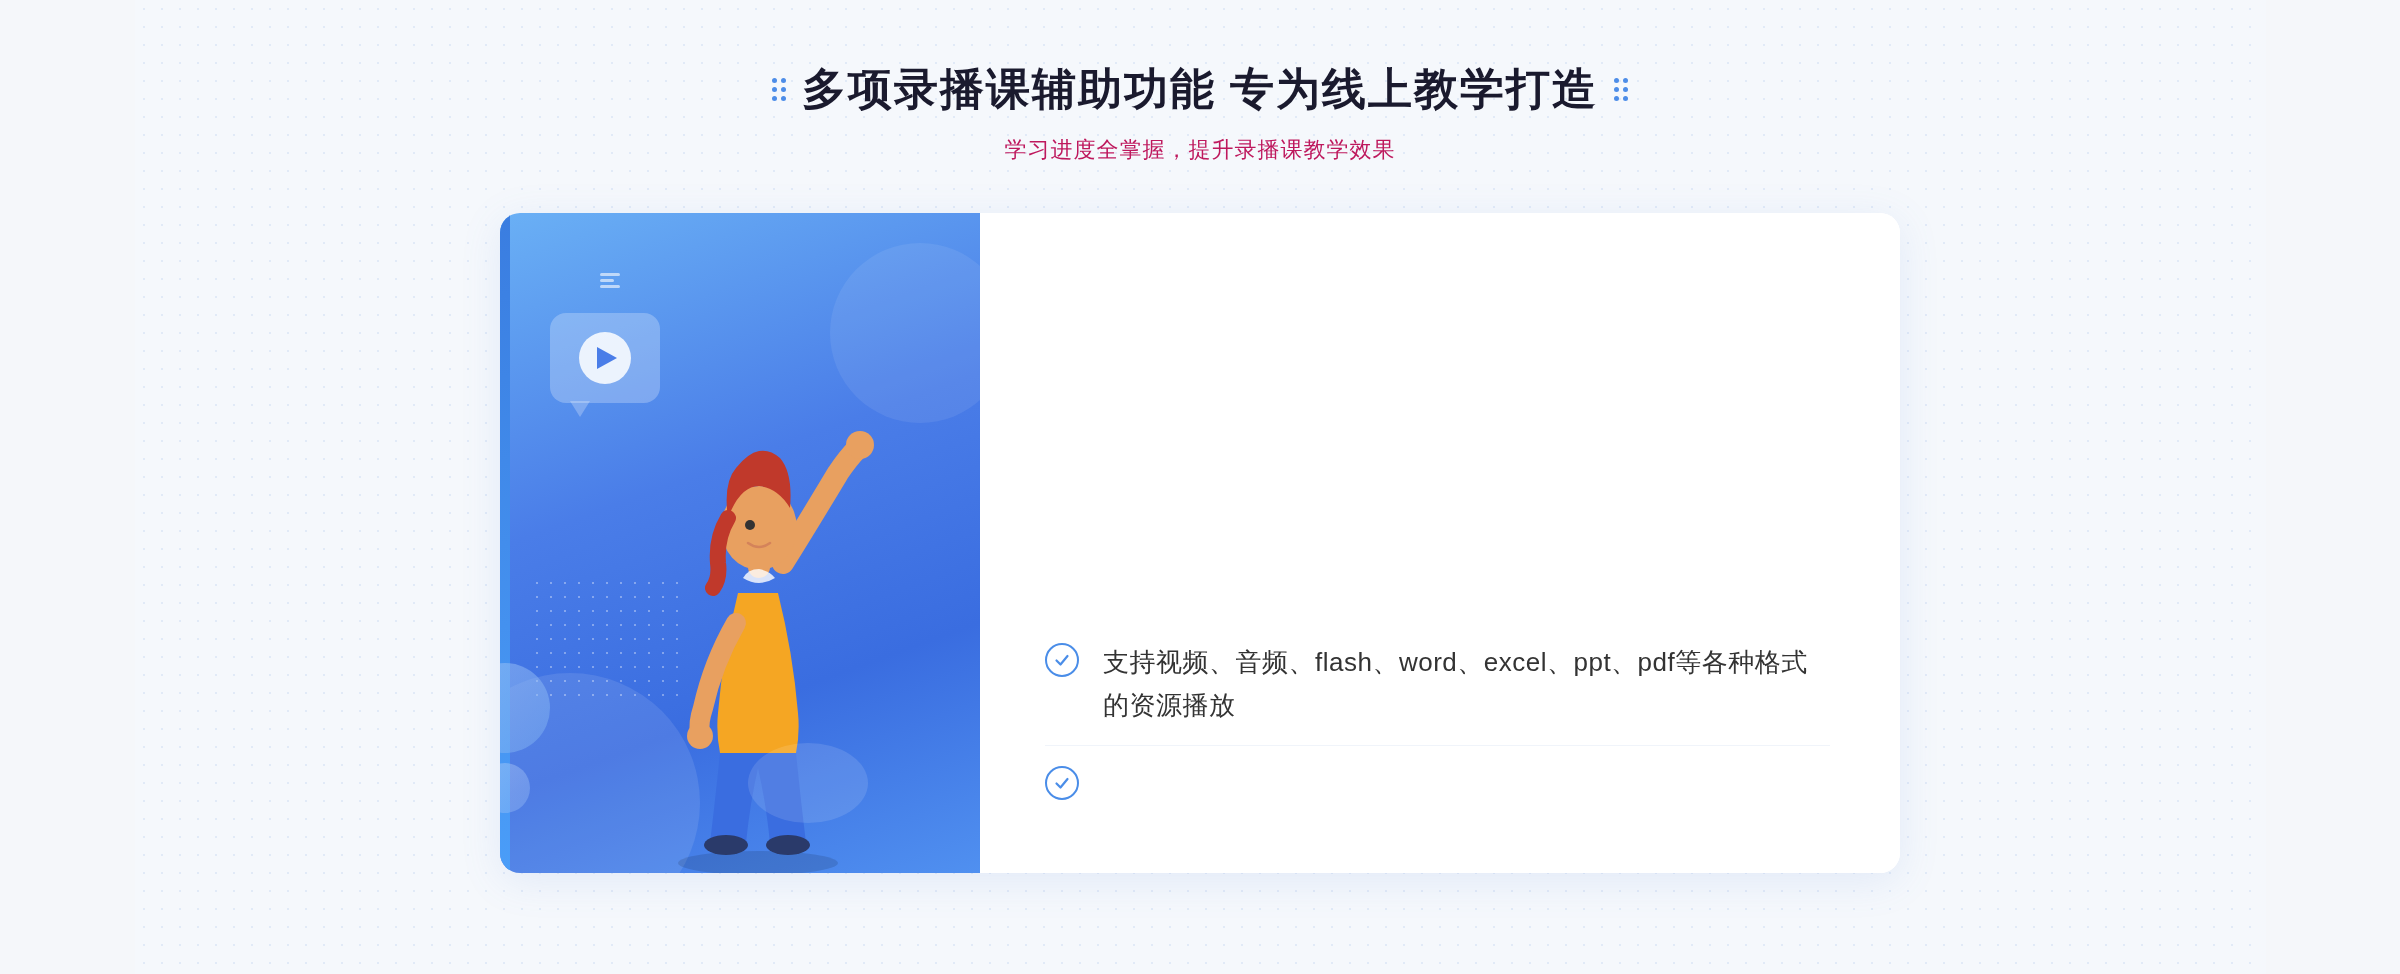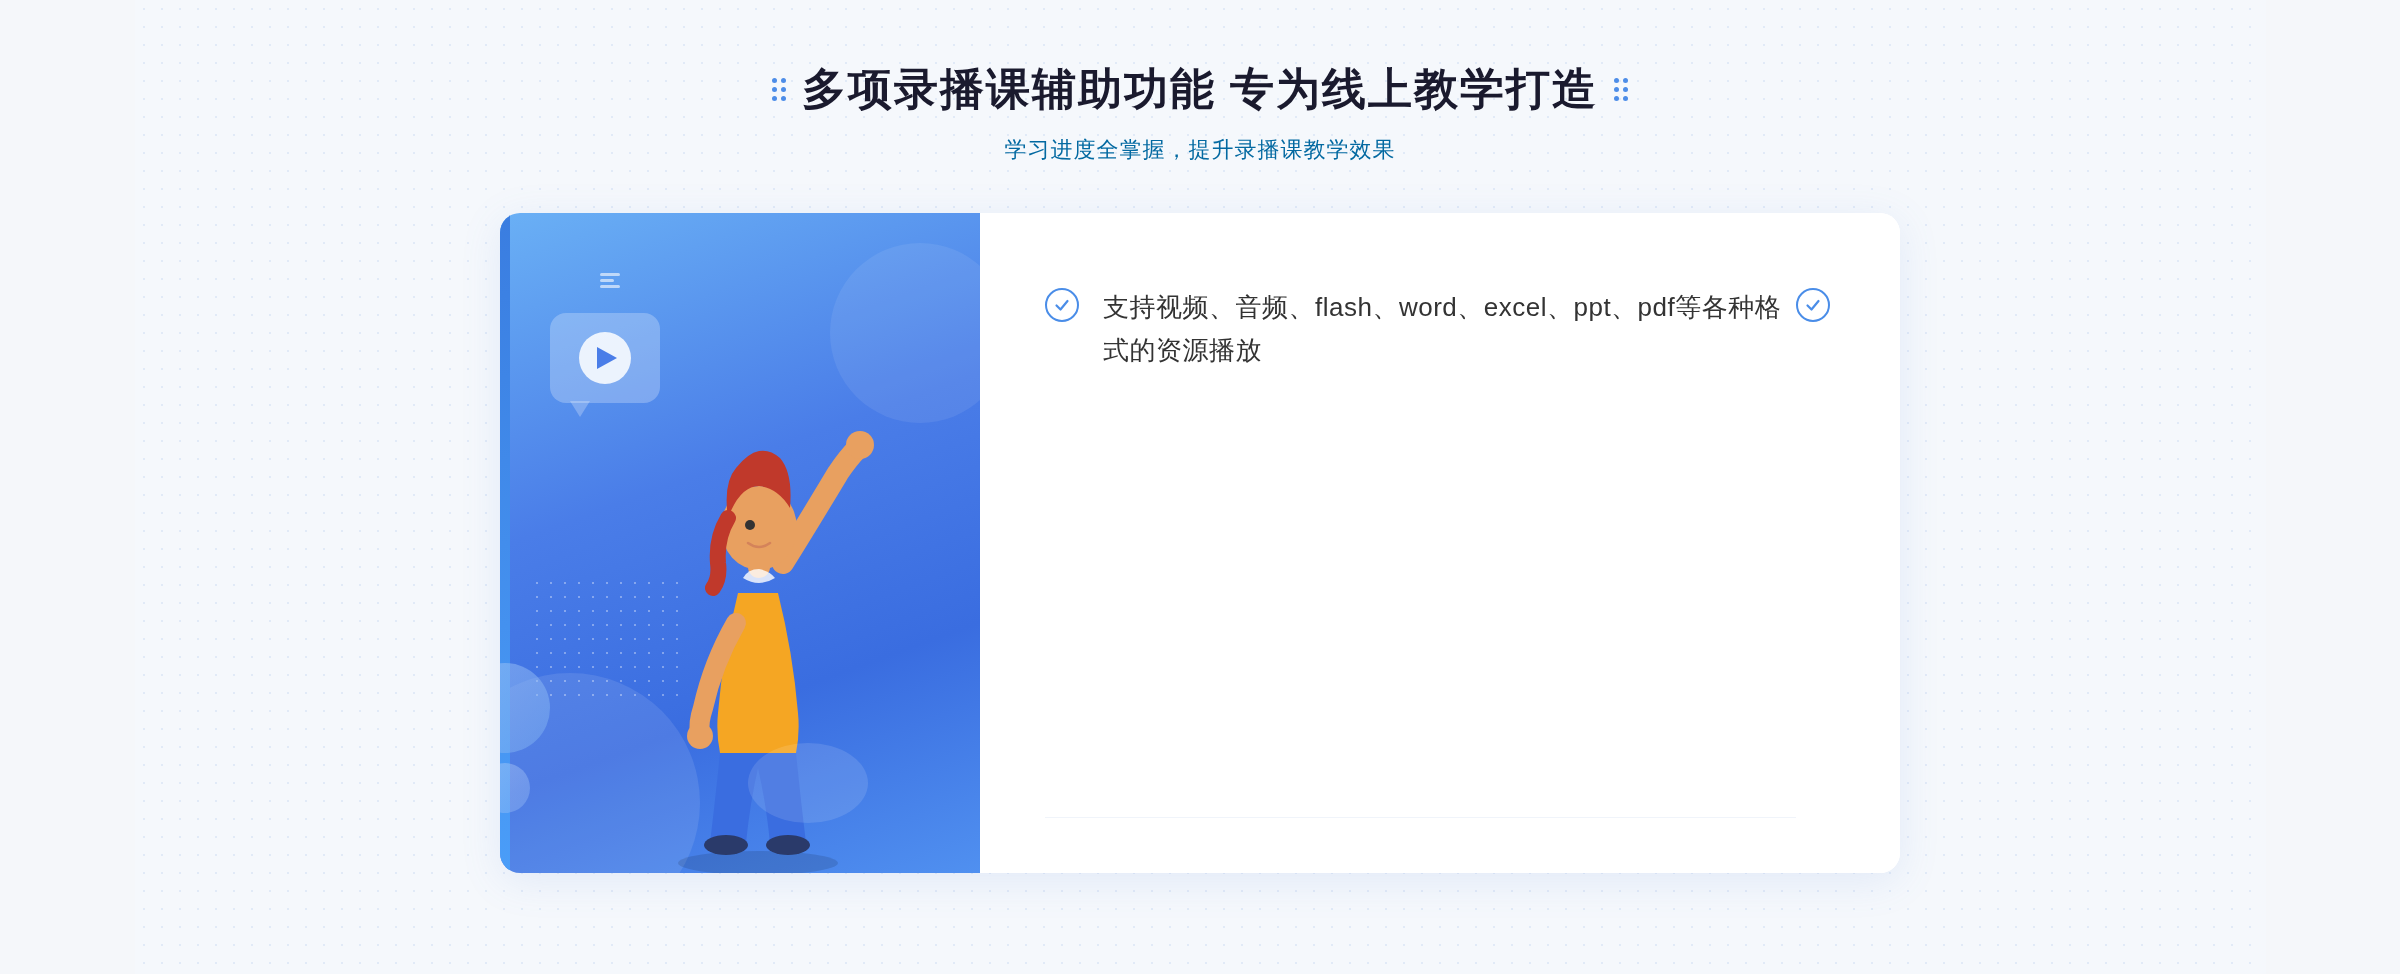--- a/index.html
+++ b/index.html
@@ -73,21 +73,21 @@
     .header-title {
       font-size: 44px;
       font-weight: 700;
       color: #1a1a2e;
       letter-spacing: 2px;
     }
 
     .header-subtitle {
       margin-top: 16px;
       font-size: 22px;
-      color: #0369a1;
+      color: #be185d;
       letter-spacing: 1px;
     }
 
     
     .main-content {
       display: flex;
       align-items: stretch;
       width: 1400px;
       background: #ffffff;
       border-radius: 20px;
@@ -253,21 +253,21 @@
       background: linear-gradient(135deg, #c5d8f8, #90b8f5);
       opacity: 0.4;
       z-index: 3;
     }
 
     
     .right-panel {
       flex: 1;
       padding: 55px 70px 55px 65px;
       display: flex;
-      flex-direction: row;
+      flex-direction: column;
       justify-content: flex-end;
       background: #fff;
       border-radius: 0 20px 20px 0;
     }
 
     .feature-item {
       display: flex;
       align-items: flex-start;
       gap: 24px;
       padding: 18px 0;

